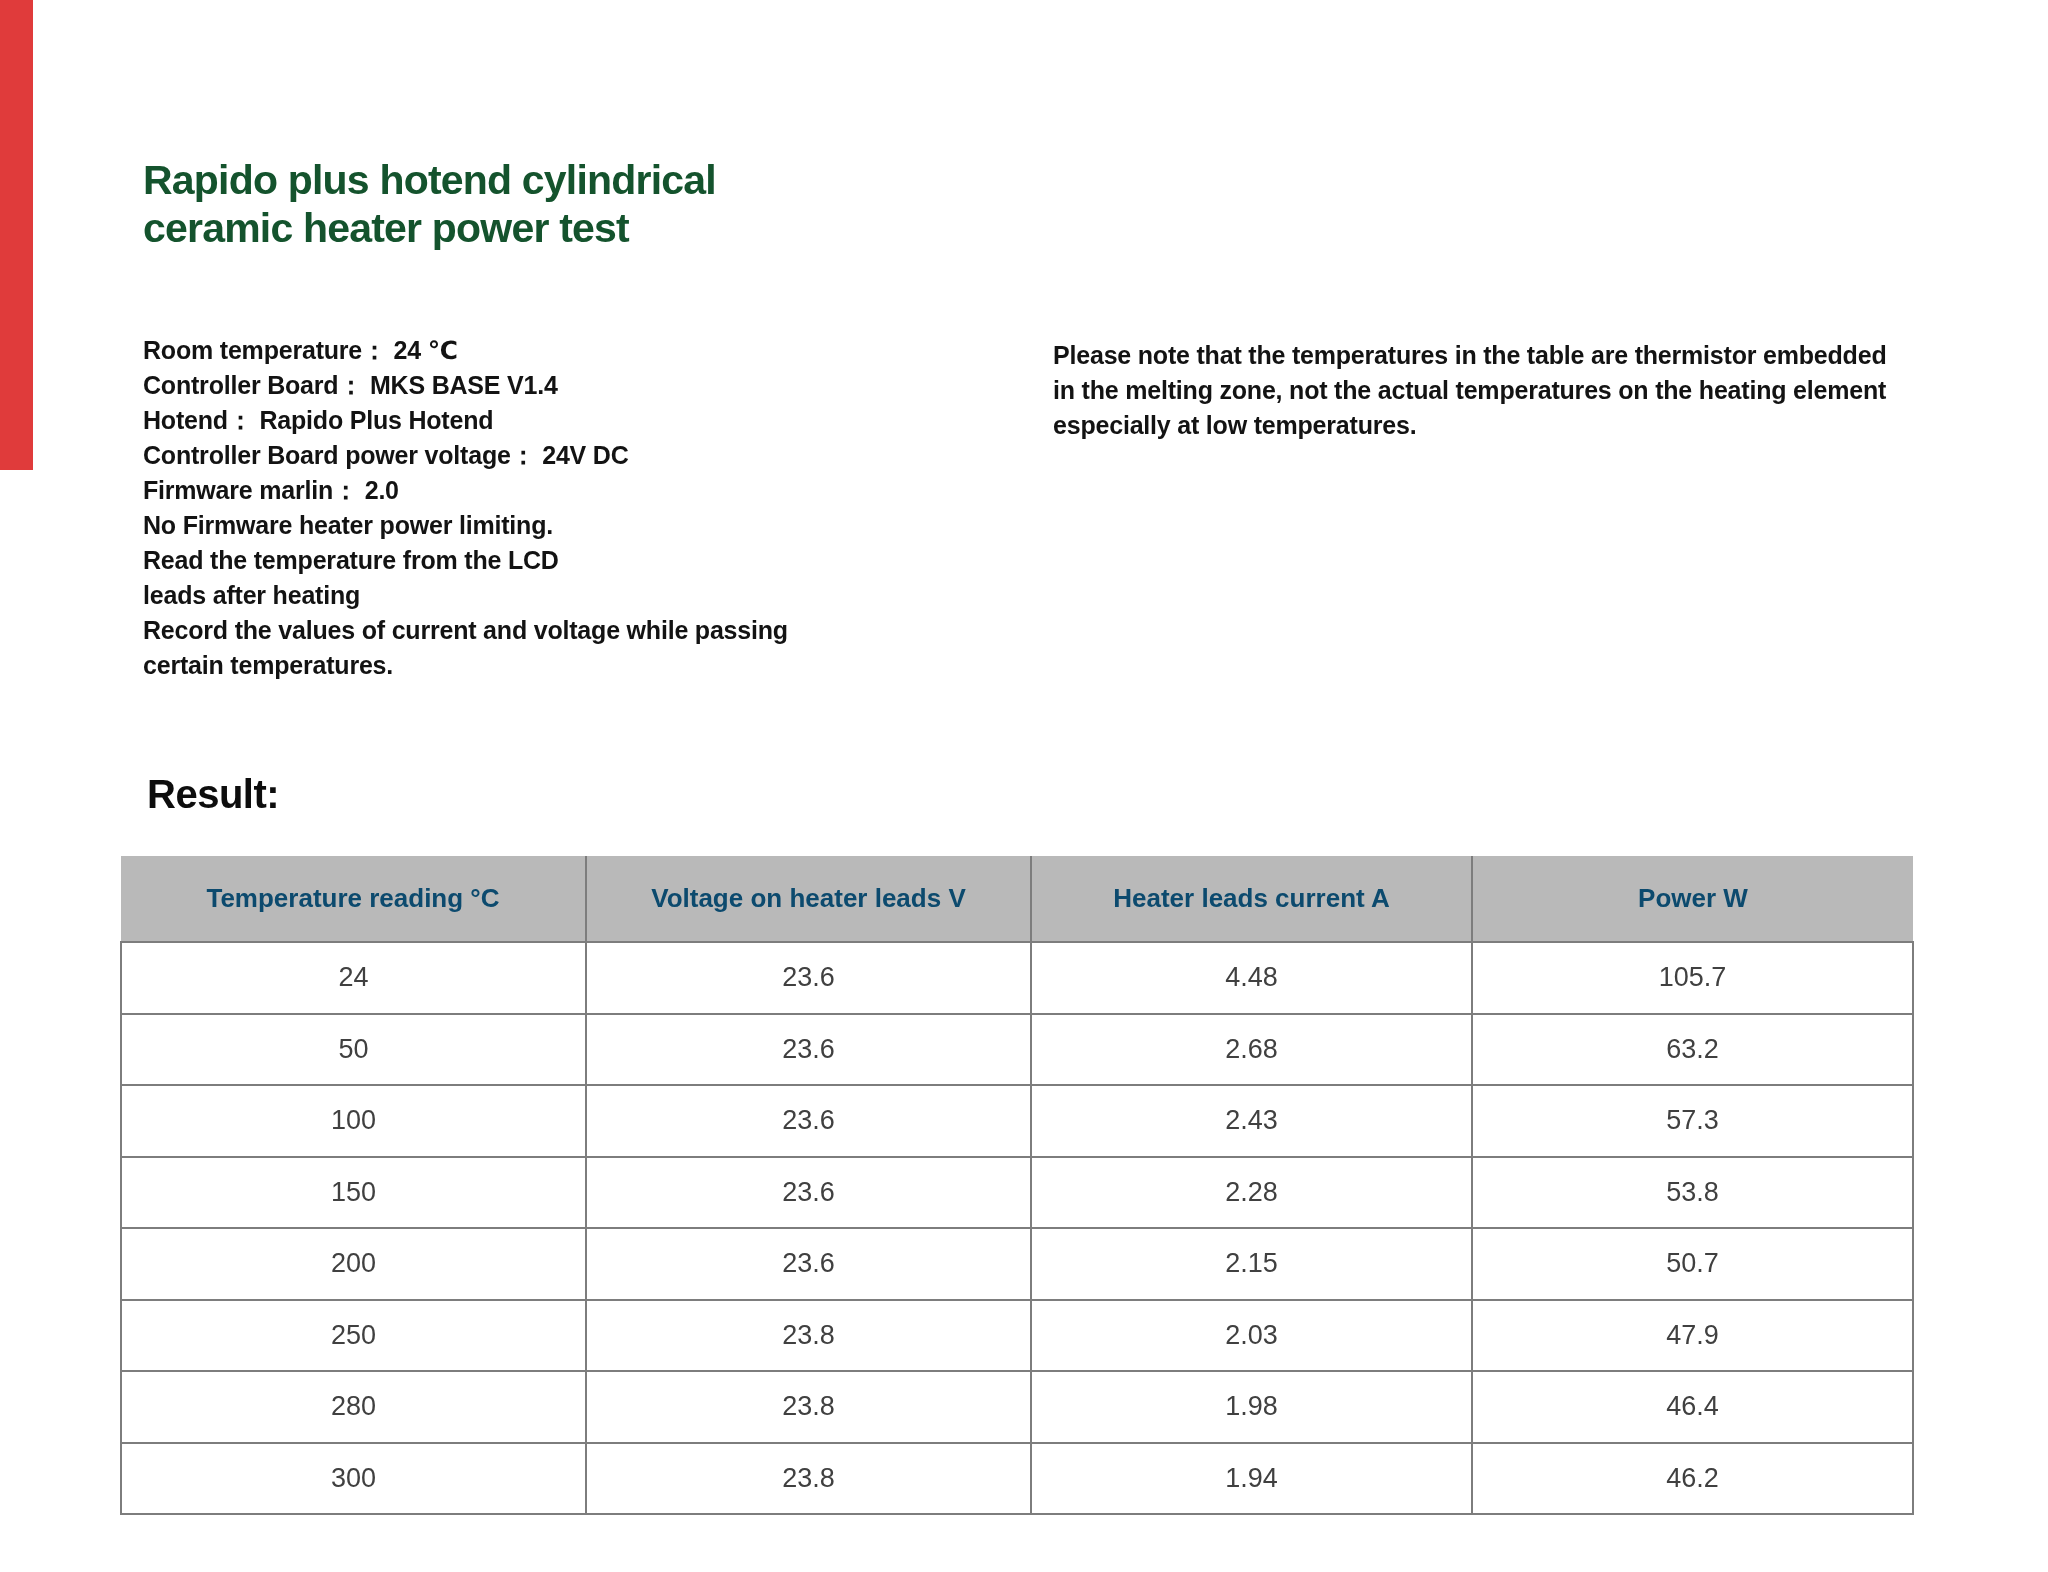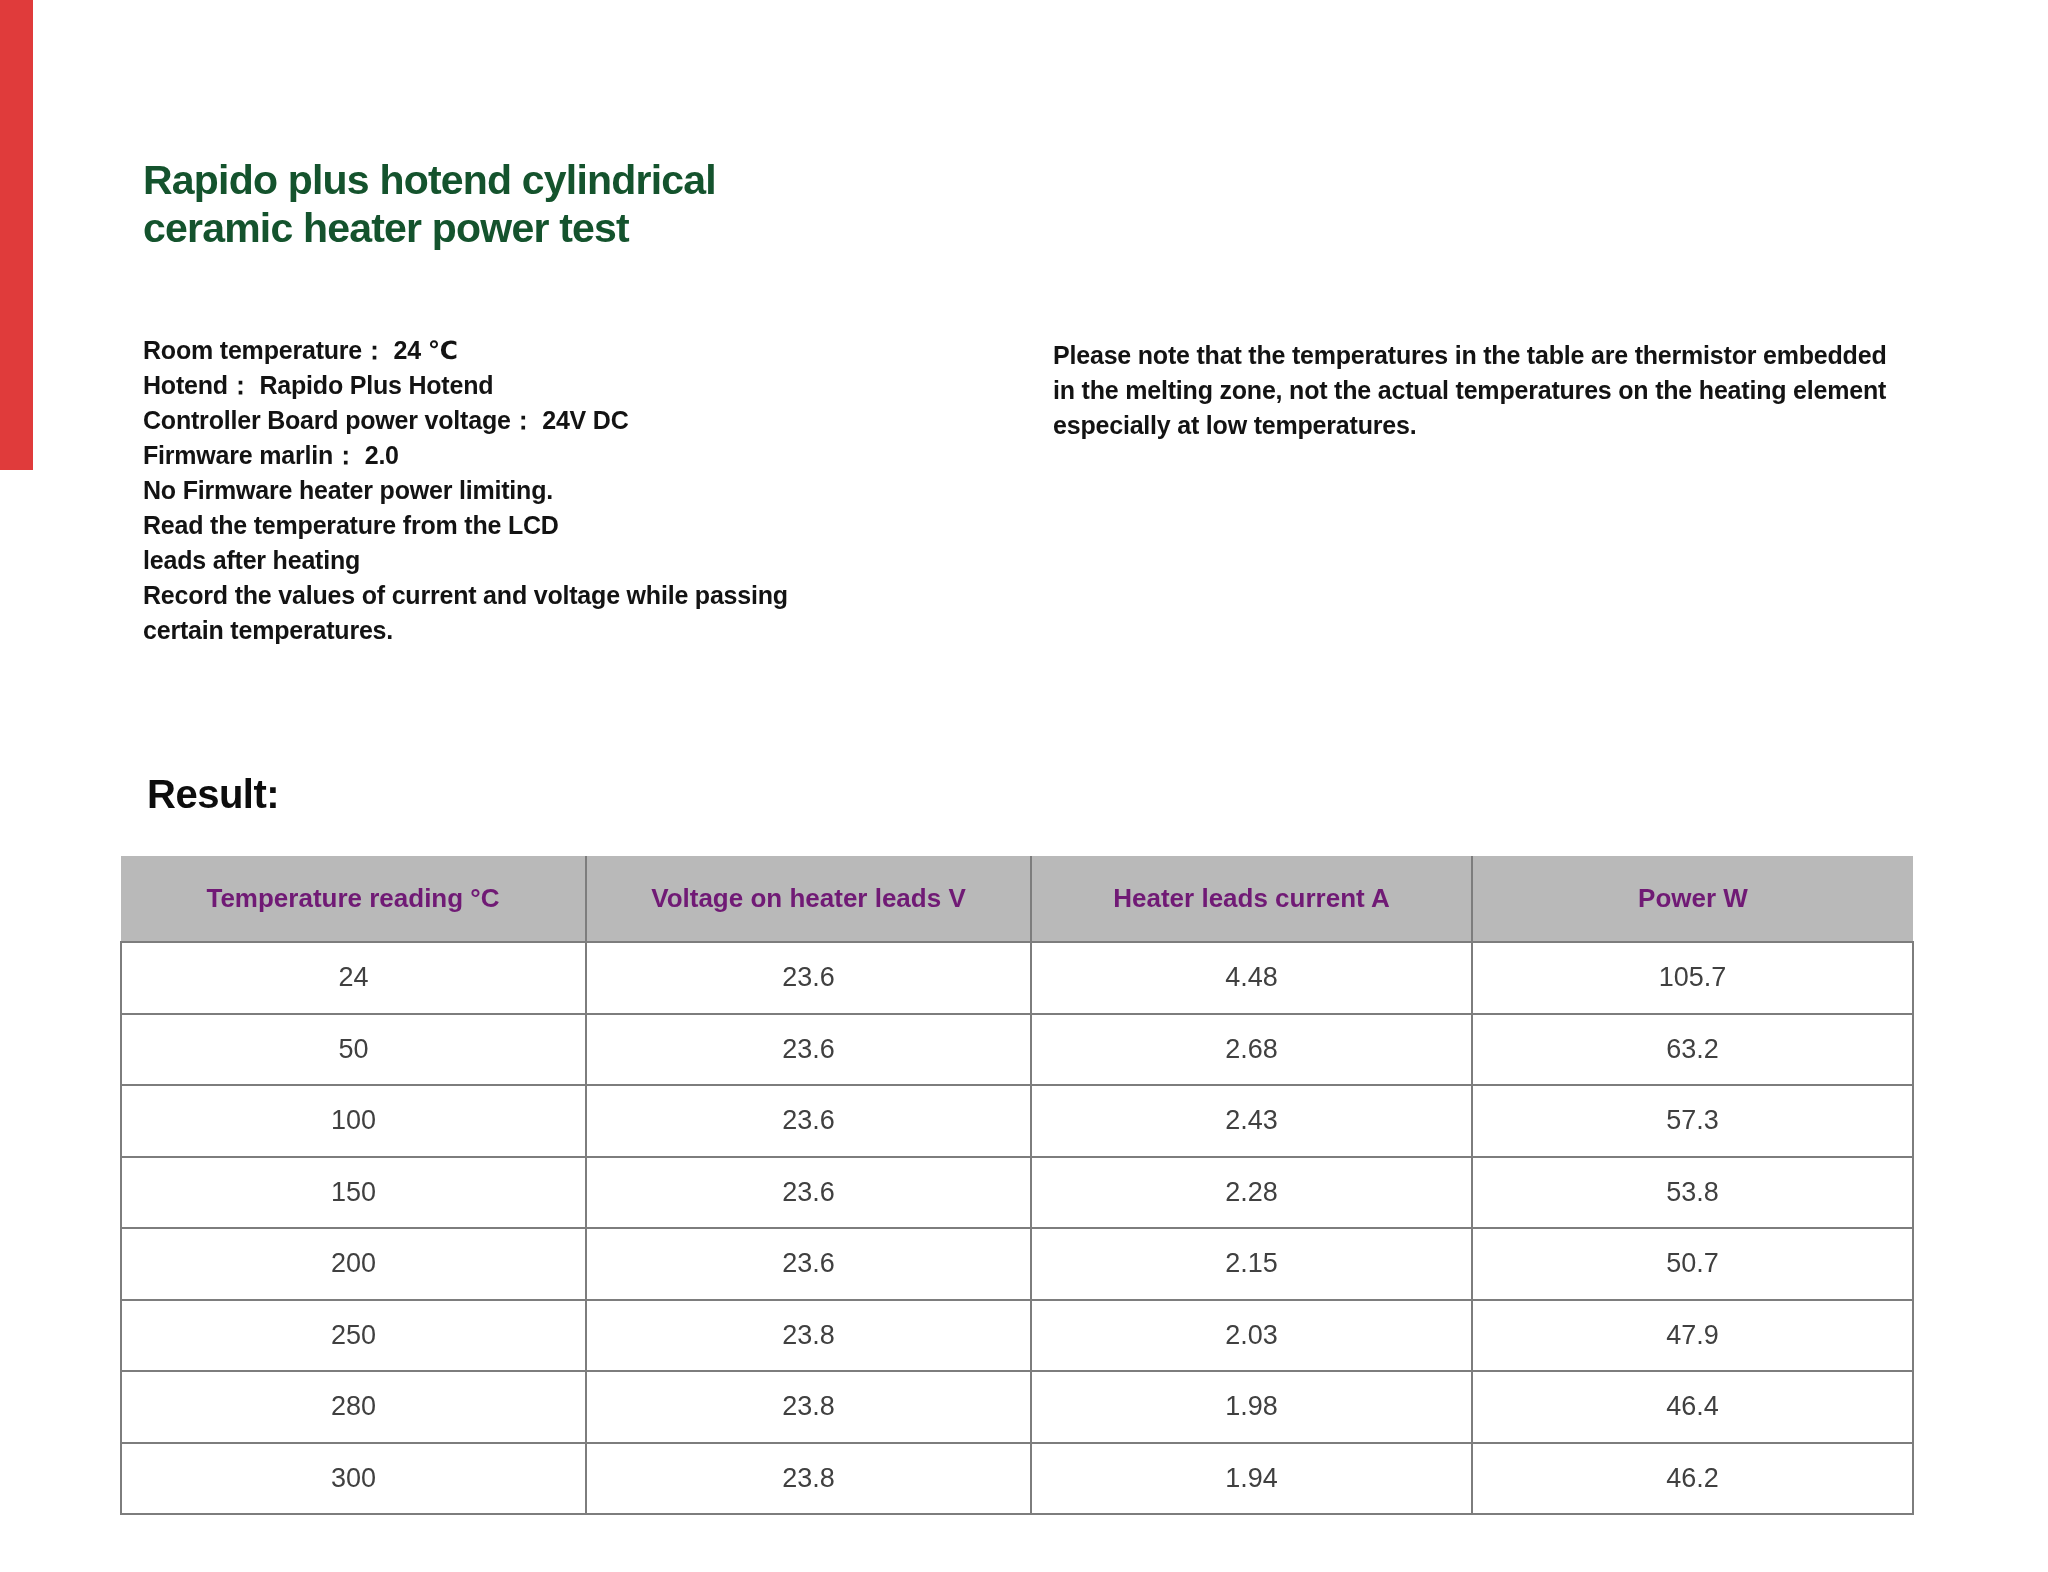--- a/index.html
+++ b/index.html
@@ -71,21 +71,21 @@
     top: 856px;
     width: 1792px;
     border-collapse: collapse;
     table-layout: fixed;
     text-align: center;
   }
   table.result-table th {
     height: 85px;
     font-size: 26px;
     font-weight: 700;
-    color: #701a75;
+    color: #0c4a6e;
     background: #b9b9b9;
     border-left: 2px solid var(--border-c, #7d7d7d);
     border-right: 2px solid var(--border-c, #7d7d7d);
     border-bottom: 2px solid var(--border-c, #7d7d7d);
     vertical-align: middle;
     padding: 0;
   }
   table.result-table th:first-child { border-left: none; }
   table.result-table th:last-child  { border-right: none; }
   table.result-table td {
@@ -105,20 +105,21 @@
 
   <div class="accent-bar" style="background: rgb(224, 59, 59);"></div>
 
   <h1 class="title">
     <span class="tline">Rapido plus hotend cylindrical</span>
     <span class="tline">ceramic heater power test</span>
   </h1>
 
   <div class="setup">
     <div>Room temperature： 24 ℃</div>
+    <div>Controller Board： MKS BASE V1.4</div>
     <div>Hotend： Rapido Plus Hotend</div>
     <div>Controller Board power voltage： 24V DC</div>
     <div>Firmware marlin： 2.0</div>
     <div>No Firmware heater power limiting.</div>
     <div>Read the temperature from the LCD</div>
     <div>leads after heating</div>
     <div>Record the values of current and voltage while passing</div>
     <div>certain temperatures.</div>
   </div>
 

